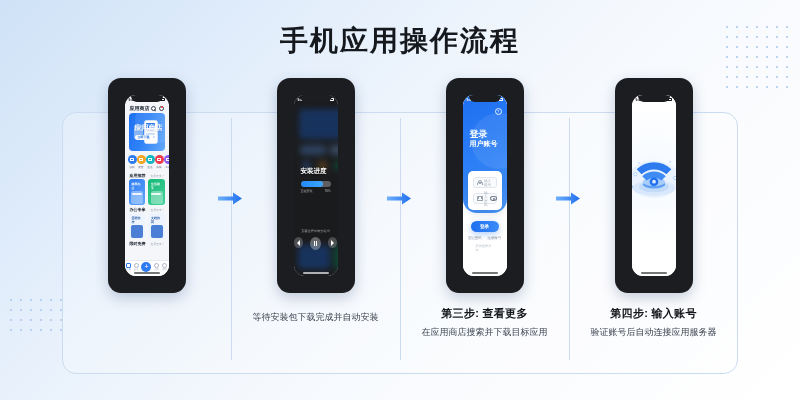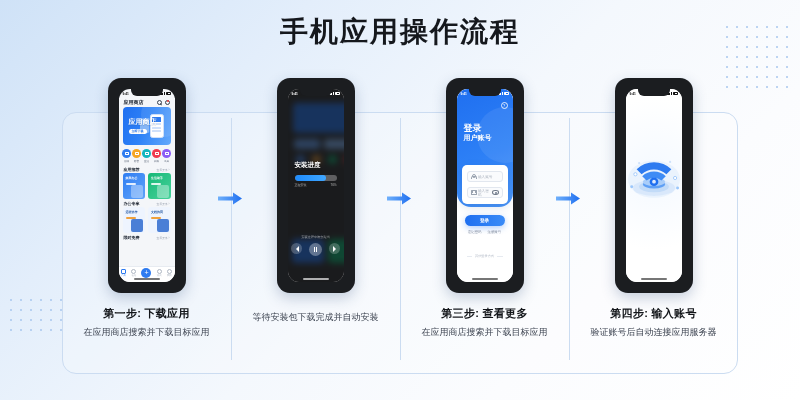--- a/index.html
+++ b/index.html
@@ -19,21 +19,21 @@
     position: absolute;
     background-image: radial-gradient(#a8c7ee 1.1px, transparent 1.2px);
     background-size: 10px 10px;
     opacity: .75;
   }
   .dots-tr { right: 8px; top: 22px; width: 70px; height: 70px; }
   .dots-bl { left: 6px; top: 295px; width: 62px; height: 40px; }
 
   
   .title {
-    position: absolute; left: 0; top: 13px; width: 100%;
+    position: absolute; left: 0; top: 22px; width: 100%;
     text-align: center;
     font-size: 28px; font-weight: bold; color: #15181d;
     letter-spacing: 2px;
   }
 
   
   .panel {
     position: absolute;
     left: 62px; top: 112px; width: 676px; height: 262px;
     border: 1px solid #cbdcf1;
@@ -56,21 +56,21 @@
     content: ""; position: absolute; left: 0; top: 40px; bottom: 8px;
     width: 1px; background: #cbdcf1;
   }
 
   
   .phone {
     position: relative;
     width: 78px; height: 215px;
     border-radius: 13px;
     background: #1b1d20;
-    padding: 11px;
+    padding: 17px;
     box-shadow: 0 5px 14px rgba(40,70,120,.25);
     flex: none;
   }
   .screen {
     position: relative; width: 100%; height: 100%;
     border-radius: 11px; overflow: hidden; background: #fff;
   }
   .notch {
     position: absolute; left: 50%; top: 0; transform: translateX(-50%);
     width: 32px; height: 7px; background: #1b1d20;
@@ -412,24 +412,20 @@
               <em>消息</em>
             </div>
             <div class="nv">
               <span class="g circ"></span>
               <em>我的</em>
             </div>
           </div>
           <div class="homebar"></div>
         </div>
       </div>
-    </div>
-    <div class="cap">
-      <b>第一步: 下载应用</b>
-      <span>在应用商店搜索并下载目标应用</span>
     </div>
   </div>
 
   <div class="step">
     <div class="phone">
       <div class="screen">
         <div class="notch"></div>
         <div class="p2">
           <div class="p2-bg">
             <i class="b1"></i>

